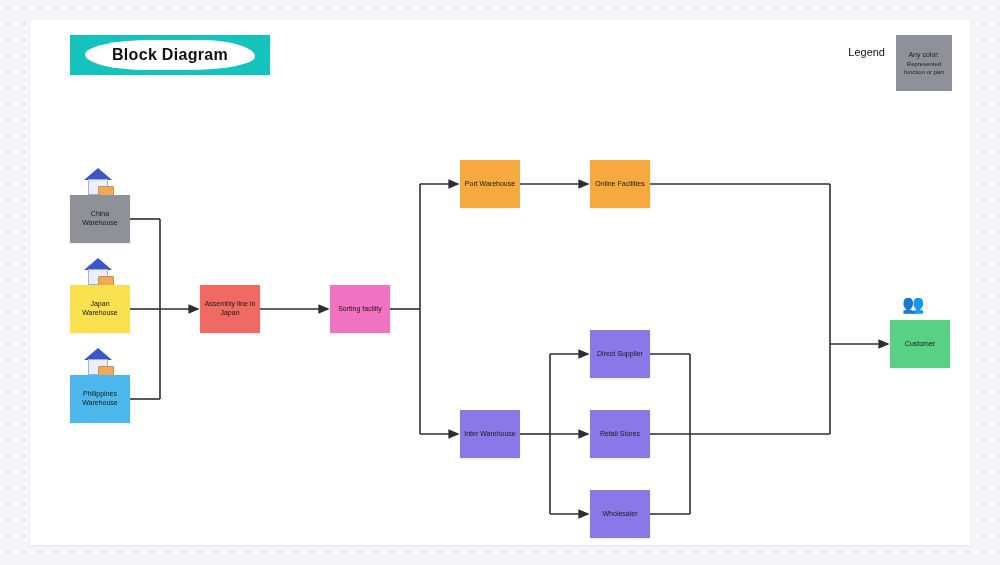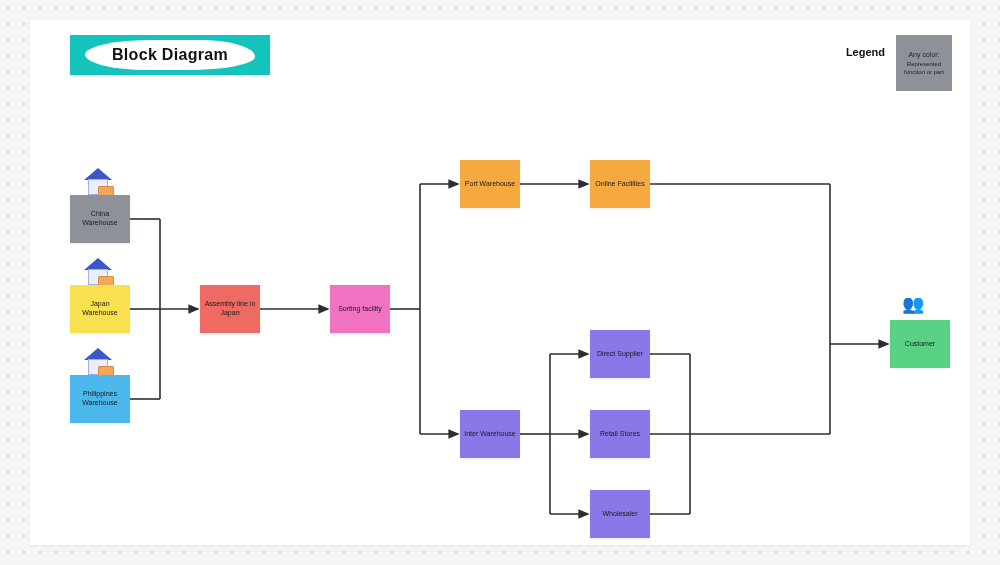--- a/index.html
+++ b/index.html
@@ -45,21 +45,21 @@
     position: relative;
     font-weight: 800;
     font-size: 16px;
     color: #111;
     letter-spacing: 0.3px;
   }
   .legend-label {
     position: absolute;
     right: 85px;
     top: 26px;
-    font-weight: 700;
+    font-weight: 400;
     font-size: 11px;
     color: #111;
   }
   .legend-box {
     position: absolute;
     right: 18px;
     top: 15px;
     width: 56px;
     height: 56px;
     background: #8e9197;

